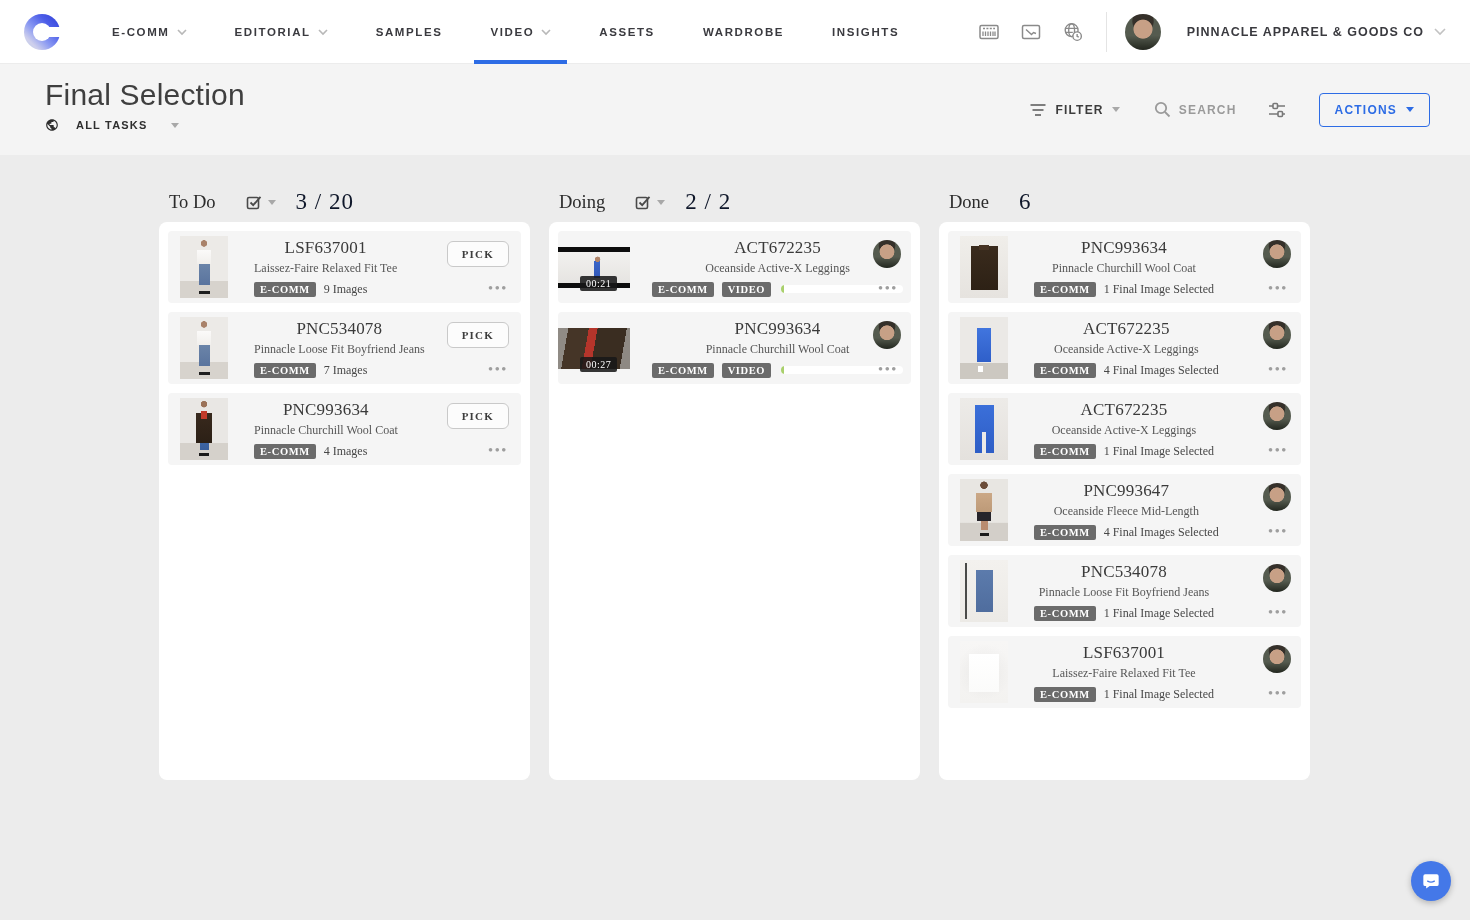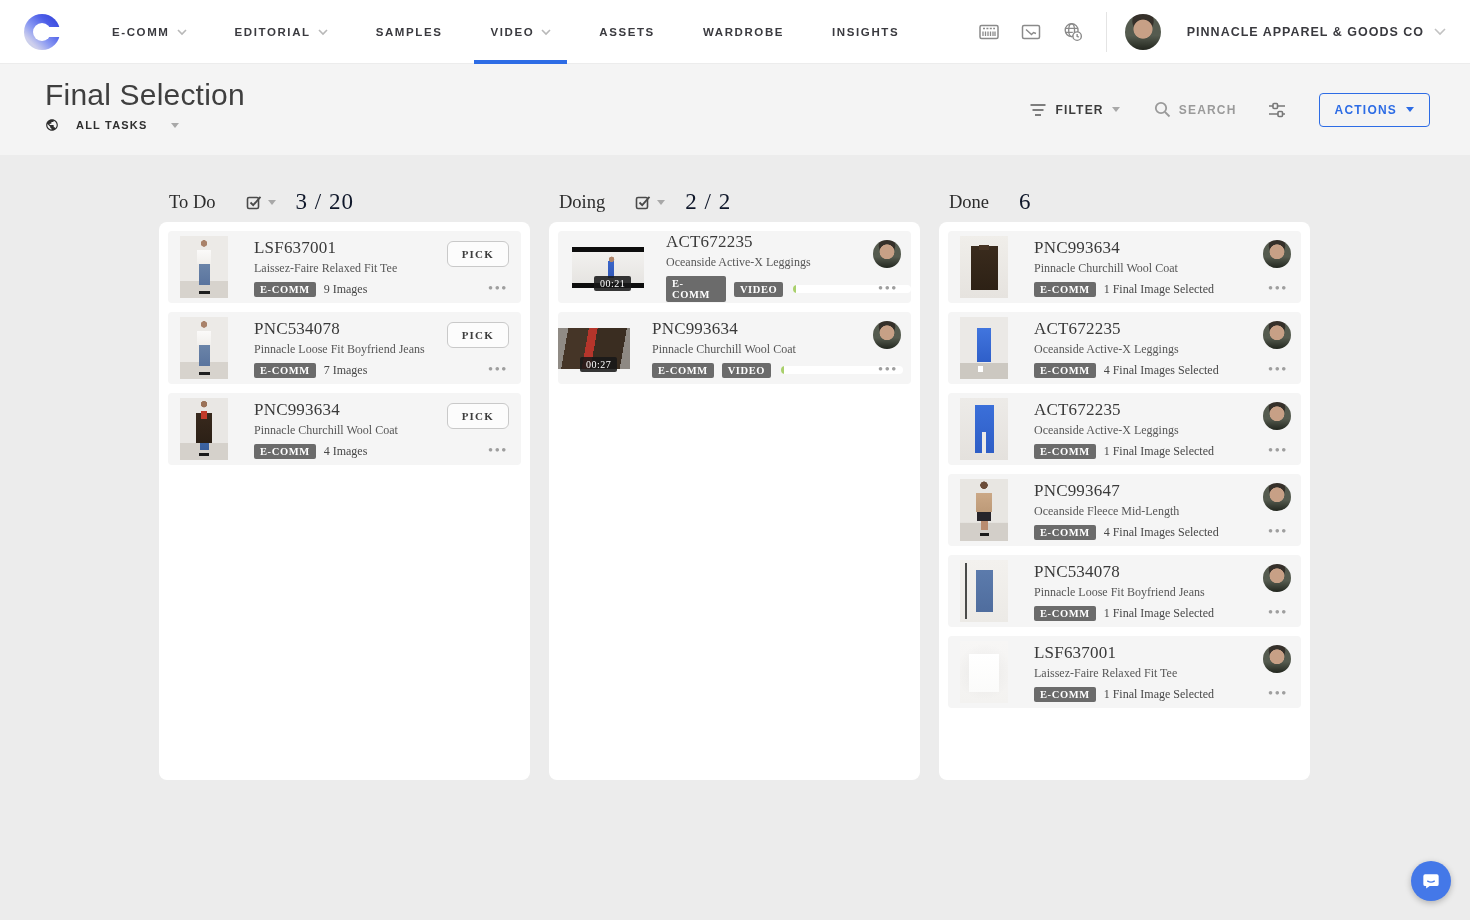--- a/index.html
+++ b/index.html
@@ -62,21 +62,21 @@
   .col-count { font-size: 23px; color: #0f172a; letter-spacing: 1px; }
   .panel { background: #fff; border-radius: 8px; padding: 9px; height: 558px; }
 
   
   .card { position: relative; height: 72px; border-radius: 4px; background: #f5f5f5; margin-bottom: 9px; display: flex; align-items: center; cursor: pointer; }
   .card:last-child { margin-bottom: 0; }
   .thumb { width: 48px; height: 62px; margin-left: 12px; flex: none; background: #e8e6e3; }
   .thumb-video { position: relative; width: 72px; height: 41px; margin-left: 0; flex: none; background: #111; }
   .duration { position: absolute; left: 22px; bottom: -3px; background: rgba(24,24,24,0.87); color: #fff;
               font-size: 10px; padding: 2px 6px; border-radius: 2px; letter-spacing: 0.5px; }
-  .card-body { margin-left: 26px; }
+  .card-body { margin-left: 26px; text-align: center; }
   .card-body.vid { margin-left: 22px; }
   .card-id { font-size: 17px; color: #3a3a3a; margin-bottom: 3px; letter-spacing: 0.2px; }
   .card-sub { font-size: 12px; color: #565656; margin-bottom: 6px; }
   .meta-row { display: flex; align-items: center; }
   .badge { background: #6b6b6b; color: #fff; font-size: 10.5px; font-weight: bold; letter-spacing: 0.6px;
            padding: 2px 6px 2px; border-radius: 2px; margin-right: 8px; }
   .meta-text { font-size: 12px; color: #474747; }
   .progress { width: 122px; height: 8px; background: #fff; border-radius: 4px; margin-left: 2px; overflow: hidden; }
   .progress-fill { width: 3px; height: 100%; background: #a9d06c; }
   .pick-btn { position: absolute; right: 12px; top: 10px; background: #fcfcfc; border: 1px solid #c9c9c9; border-radius: 6px;
@@ -102,21 +102,20 @@
       linear-gradient(#1a1a1a,#1a1a1a) 50% 93% / 10px 3px no-repeat,
       linear-gradient(#3f68a8,#3a5f9c) 50% 80% / 9px 12px no-repeat,
       linear-gradient(#e9e7e4 72%, #d5d1cb 73%);
   }
   [data-thumb="video-leggings"] {
     background:
       radial-gradient(circle at 55% 30%, #b08468 0 2.5px, rgba(0,0,0,0) 3px),
       linear-gradient(#3a66c9,#3258b8) 55% 62% / 6px 17px no-repeat,
       linear-gradient(#0d0d0d 0 5px, rgba(0,0,0,0) 5px 36px, #0d0d0d 36px),
       linear-gradient(#f4f3f1,#e4e2df);
-    margin-left: 14px;
   }
   [data-thumb="video-coat"] {
     background: linear-gradient(100deg, #908b85 0 13%, #453527 13% 39%, #b5352b 39% 50%, #3a2d21 50% 87%, #8e8983 87%);
   }
   [data-thumb="flat-brown-coat"] {
     background:
       linear-gradient(#473424,#473424) 50% 16% / 10px 5px no-repeat,
       linear-gradient(#3a2b1d,#2d2115) 50% 56% / 27px 44px no-repeat,
       linear-gradient(#f0eeea,#e6e3df);
   }

